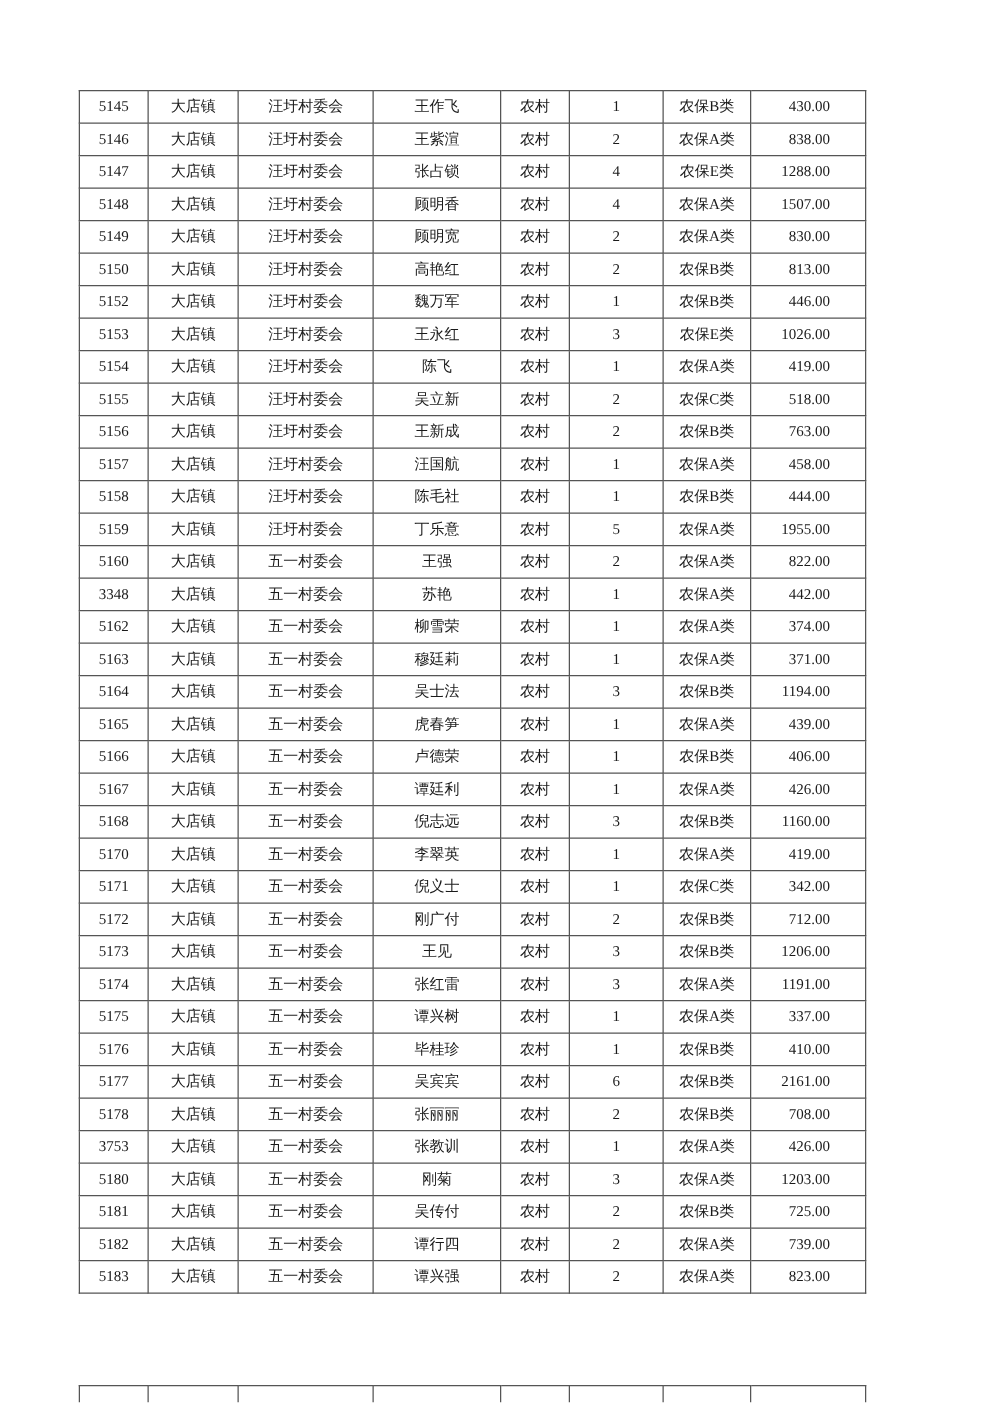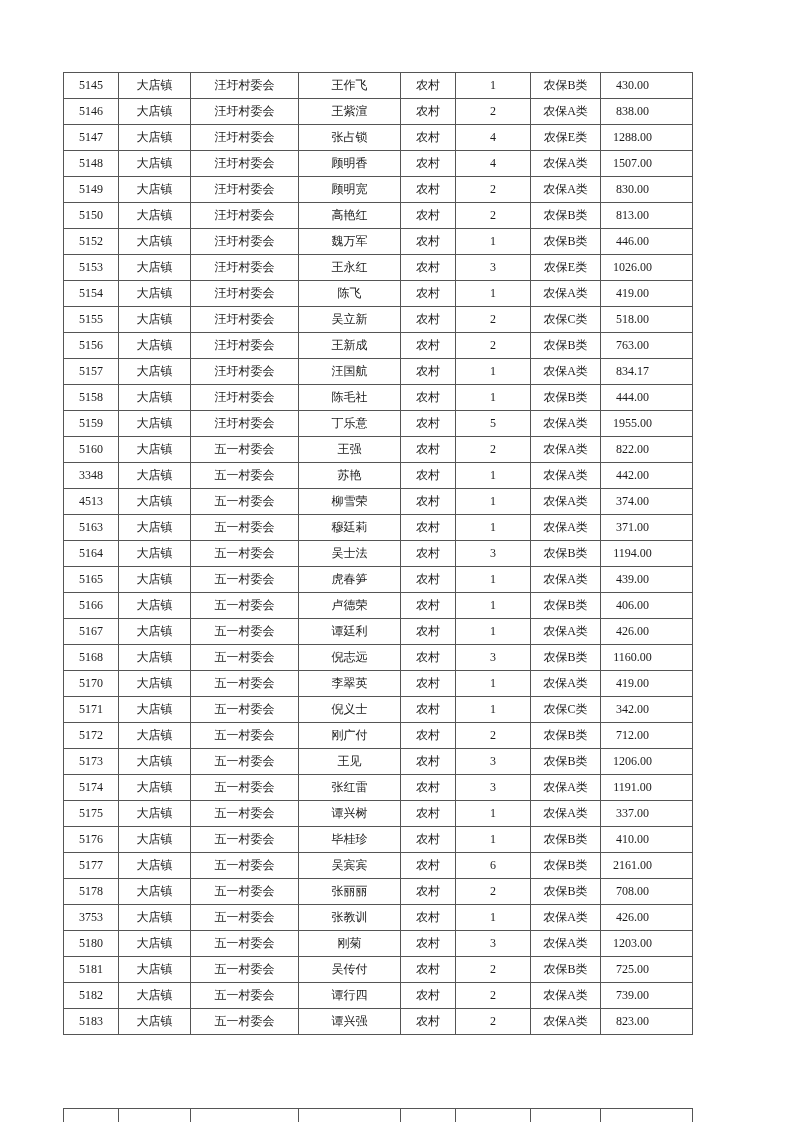--- a/index.html
+++ b/index.html
@@ -39,21 +39,21 @@
   
   col.c0 { width: 55px; }
   col.c1 { width: 72px; }
   col.c2 { width: 108px; }
   col.c3 { width: 102px; }
   col.c4 { width: 55px; }
   col.c5 { width: 75px; }
   col.c6 { width: 70px; }
   col.c7 { width: 92px; }
   .main-table td.col-7 {
-    text-align: center;
+    text-align: right;
     padding-right: 28px;
   }
   
   .partial-table {
     position: absolute;
     left: 63px;
     top: 1108px;
     width: 629px;
   }
   .partial-table td {
@@ -191,21 +191,21 @@
           <td class="col-7">763.00</td>
         </tr>
         <tr>
           <td class="col-0">5157</td>
           <td class="col-1">大店镇</td>
           <td class="col-2">汪圩村委会</td>
           <td class="col-3">汪国航</td>
           <td class="col-4">农村</td>
           <td class="col-5">1</td>
           <td class="col-6">农保A类</td>
-          <td class="col-7">834.17</td>
+          <td class="col-7">458.00</td>
         </tr>
         <tr>
           <td class="col-0">5158</td>
           <td class="col-1">大店镇</td>
           <td class="col-2">汪圩村委会</td>
           <td class="col-3">陈毛社</td>
           <td class="col-4">农村</td>
           <td class="col-5">1</td>
           <td class="col-6">农保B类</td>
           <td class="col-7">444.00</td>
@@ -234,21 +234,21 @@
           <td class="col-0">3348</td>
           <td class="col-1">大店镇</td>
           <td class="col-2">五一村委会</td>
           <td class="col-3">苏艳</td>
           <td class="col-4">农村</td>
           <td class="col-5">1</td>
           <td class="col-6">农保A类</td>
           <td class="col-7">442.00</td>
         </tr>
         <tr>
-          <td class="col-0">4513</td>
+          <td class="col-0">5162</td>
           <td class="col-1">大店镇</td>
           <td class="col-2">五一村委会</td>
           <td class="col-3">柳雪荣</td>
           <td class="col-4">农村</td>
           <td class="col-5">1</td>
           <td class="col-6">农保A类</td>
           <td class="col-7">374.00</td>
         </tr>
         <tr>
           <td class="col-0">5163</td>

